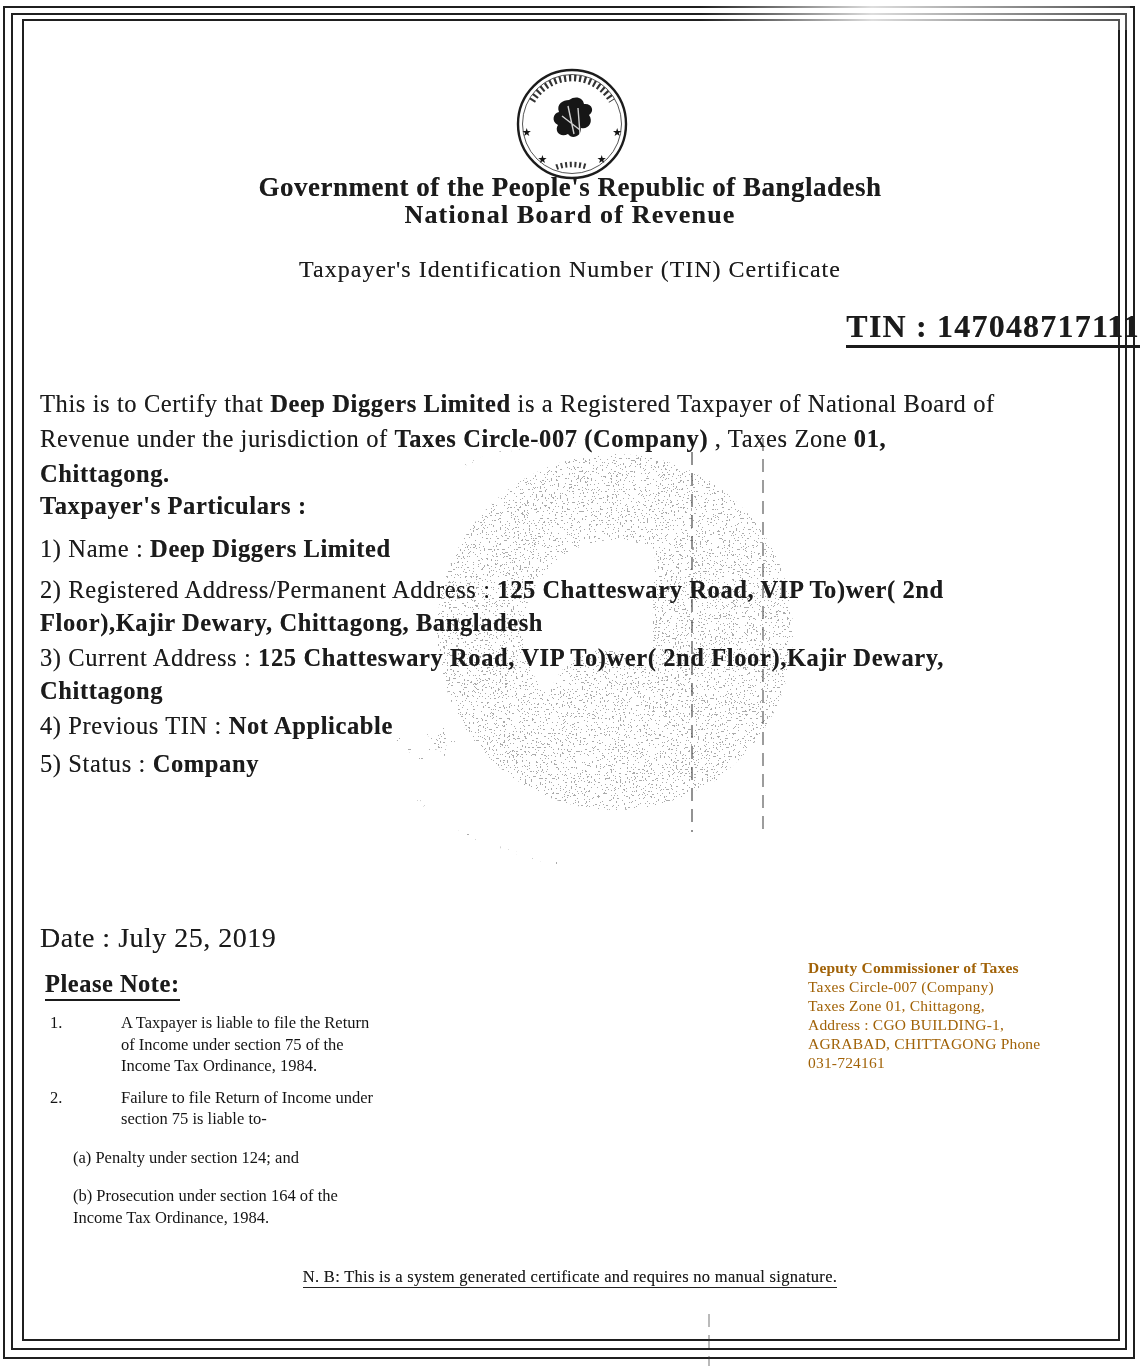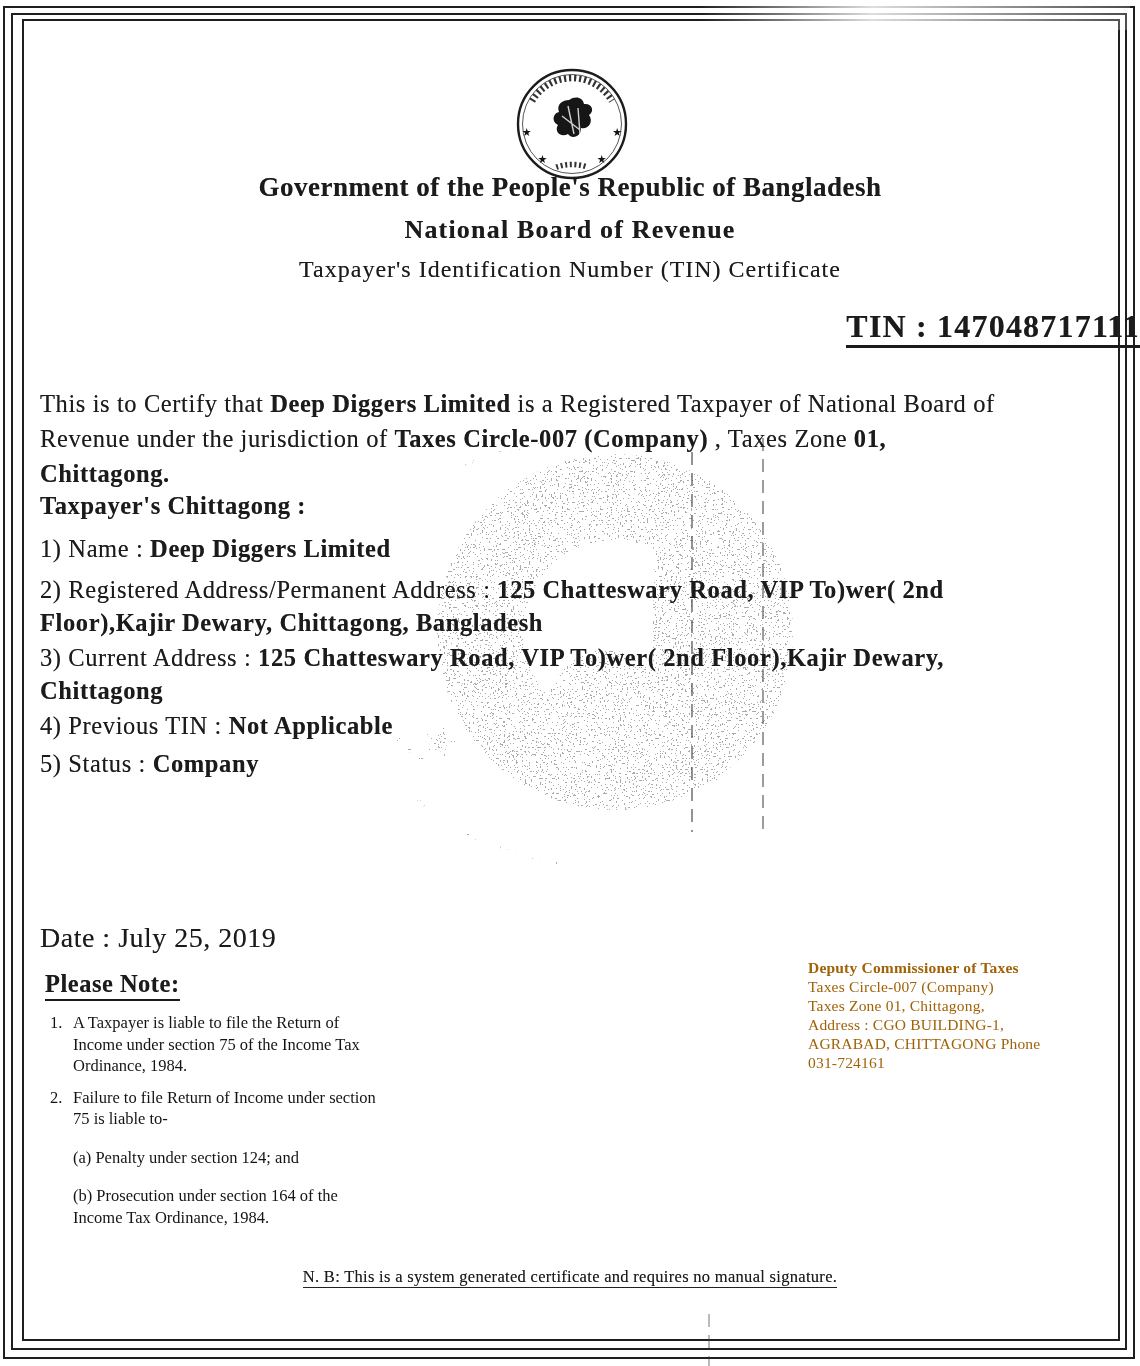--- a/index.html
+++ b/index.html
@@ -21,21 +21,21 @@
   .tin span{border-bottom:3px solid #1b1b1b;padding-bottom:1px;}
   .bodyline{left:40px;width:1070px;font-size:24.5px;letter-spacing:.6px;white-space:nowrap;}
   .b{font-weight:bold;}
   .ptitle{font-weight:bold;font-size:24.5px;letter-spacing:.6px;}
   .date{font-size:28px;letter-spacing:.5px;}
   .pn{font-weight:bold;font-size:24.5px;letter-spacing:.5px;}
   .pn span{border-bottom:2.5px solid #1b1b1b;padding-bottom:2px;}
   .notes{left:50px;top:1012px;width:330px;font-size:16.5px;line-height:21.5px;color:#141414;}
   .nrow{display:flex;margin-bottom:10px;}
   .nnum{width:23px;flex:0 0 23px;}
-  .ntxt{flex:1;}
+  .ntxt{flex:1;margin-left:48px;}
   .nsub{margin:17px 0 0 23px;}
   .comm{left:808px;top:958px;width:290px;font-size:15.5px;line-height:19px;color:#a16207;
         letter-spacing:.2px;filter:blur(.3px);}
   .comm .cl0{font-weight:bold;}
   .footer{font-size:16.5px;letter-spacing:.3px;}
   .footer span{border-bottom:1.5px solid #222;padding-bottom:1px;}
   .ink{text-shadow:0 0 .6px rgba(20,20,20,.5);}
   
   .streak{position:absolute;width:2px;background:repeating-linear-gradient(180deg,#3a3a3a 0 13px,rgba(0,0,0,0) 13px 21px);}
   .s1{left:691px;top:452px;height:380px;opacity:.55;}
@@ -91,29 +91,29 @@
     <path d="M44.3,103.2 A46,46 0 0 1 75.7,103.2" fill="none" stroke="#1d1d1d" stroke-width="5.5" stroke-dasharray="2 2.6" opacity=".9"></path>
     <text x="14.7" y="72" font-family="DejaVu Sans, sans-serif" font-size="11" fill="#141414" text-anchor="middle">★</text>
     <text x="30.4" y="99" font-family="DejaVu Sans, sans-serif" font-size="11" fill="#141414" text-anchor="middle">★</text>
     <text x="89.6" y="99" font-family="DejaVu Sans, sans-serif" font-size="11" fill="#141414" text-anchor="middle">★</text>
     <text x="105.3" y="72" font-family="DejaVu Sans, sans-serif" font-size="11" fill="#141414" text-anchor="middle">★</text>
     <path fill="#161616" d="M57,36 c7,-5 14,-2 15,4 c8,-1 11,7 5,11 c5,7 -1,15 -8,13 c1,8 -9,12 -13,6 c-8,4 -14,-3 -10,-9 c-7,-3 -5,-12 1,-13 c-3,-8 4,-12 10,-12 z"></path>
     <path d="M56,42 l6,28 M66,44 l2,26 M50,52 l18,14" stroke="#ffffff" stroke-width="1.4" opacity=".8" fill="none"></path>
   </svg>
 
   <div class="abs ctr h1 ink" style="top:172px;">Government of the People's Republic of Bangladesh</div>
-  <div class="abs ctr h2 ink" style="top:215px;">National Board of Revenue</div>
+  <div class="abs ctr h2 ink" style="top:200px;">National Board of Revenue</div>
   <div class="abs ctr h3 ink" style="top:256px;">Taxpayer's Identification Number (TIN) Certificate</div>
   <div class="abs ctr tin ink" style="top:308px;"><span>TIN : 147048717111</span></div>
 
   <div class="abs bodyline ink" style="top:390px;"><span>This is to Certify that </span><span class="b">Deep Diggers Limited</span><span> is a Registered Taxpayer of National Board of</span></div>
   <div class="abs bodyline ink" style="top:425px;"><span>Revenue under the jurisdiction of </span><span class="b">Taxes Circle-007 (Company)</span><span> , Taxes Zone </span><span class="b">01,</span></div>
   <div class="abs bodyline ink" style="top:460px;"><span class="b">Chittagong.</span></div>
 
-  <div class="abs ptitle ink" style="left:40px;top:492px;">Taxpayer's Chittagong :</div>
+  <div class="abs ptitle ink" style="left:40px;top:492px;">Taxpayer's Particulars :</div>
   <div class="abs bodyline ink" style="top:535px;"><span>1) Name : </span><span class="b">Deep Diggers Limited</span></div>
   <div class="abs bodyline ink" style="top:576px;"><span>2) Registered Address/Permanent Address : </span><span class="b">125 Chatteswary Road, VIP To)wer( 2nd</span></div>
   <div class="abs bodyline ink" style="top:609px;"><span class="b">Floor),Kajir Dewary, Chittagong, Bangladesh</span></div>
   <div class="abs bodyline ink" style="top:644px;"><span>3) Current Address : </span><span class="b">125 Chatteswary Road, VIP To)wer( 2nd Floor),Kajir Dewary,</span></div>
   <div class="abs bodyline ink" style="top:677px;"><span class="b">Chittagong</span></div>
   <div class="abs bodyline ink" style="top:712px;"><span>4) Previous TIN : </span><span class="b">Not Applicable</span></div>
   <div class="abs bodyline ink" style="top:750px;"><span>5) Status : </span><span class="b">Company</span></div>
 
   <div class="abs date ink" style="left:40px;top:922px;">Date : July 25, 2019</div>
 

